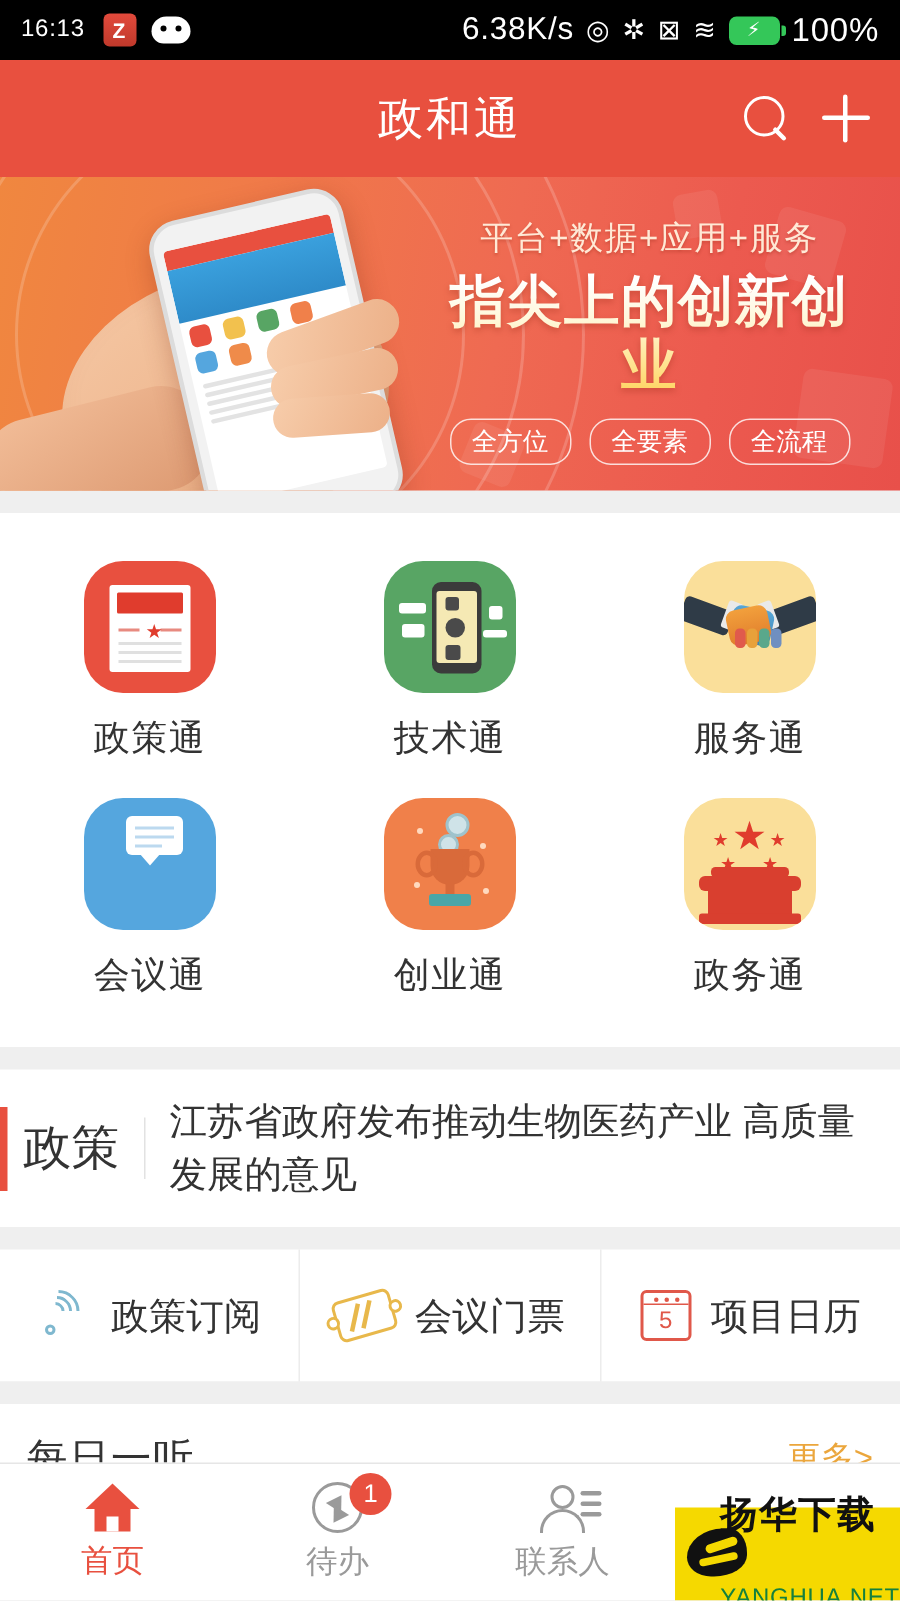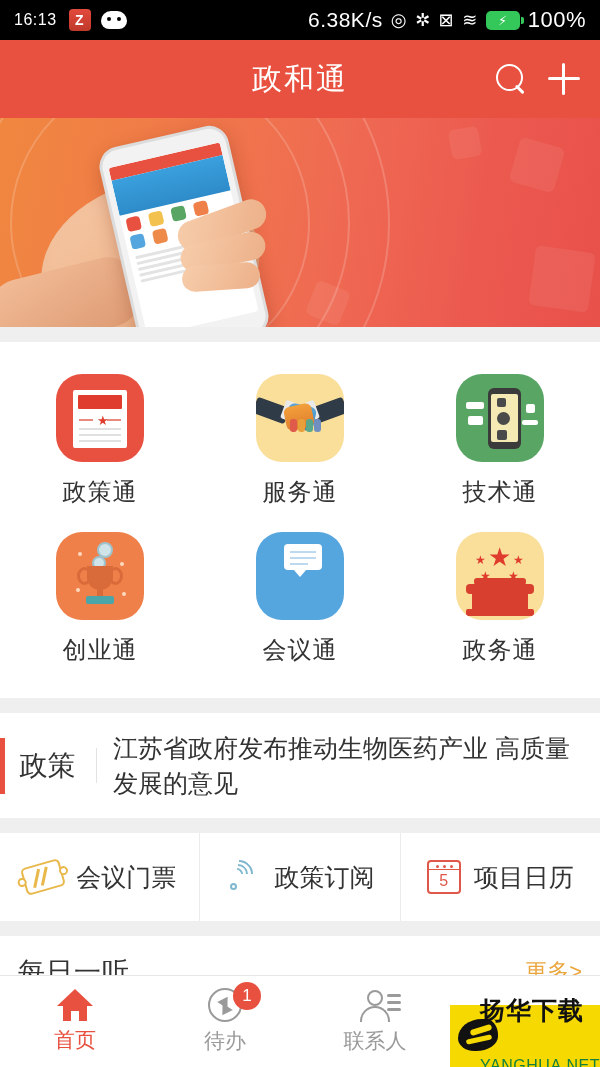--- a/index.html
+++ b/index.html
@@ -237,21 +237,21 @@
          background:#d93f2f; border-radius:4px; }
   .gate-roof2{ position:absolute; left:18px; bottom:35px; width:52px; height:7px;
          background:#d93f2f; border-radius:3px; }
   .gate-base{ position:absolute; left:10px; bottom:4px; width:68px; height:7px;
          background:#d93f2f; border-radius:2px; }
 
   
   .news{ background:#fff; display:flex; align-items:center; padding:18px 0; }
   .news-bar{ width:5px; height:56px; background:#e8503f; }
   .news-tag{
-    width:92px; text-align:center; font-size:28px; color:#333; line-height:1.28;
+    width:92px; text-align:center; font-size:32px; color:#333; line-height:1.28;
     border-right:1px solid #e2e2e2; margin-right:16px; padding-right:6px;
   }
   .news-text{ flex:1; font-size:25px; color:#333; line-height:1.38; padding-right:16px; }
 
   
   .shortcuts{ background:#fff; display:flex; height:88px; }
   .sc{ flex:1; display:flex; align-items:center; justify-content:center; gap:13px;
        border-right:1px solid #ececec; }
   .sc:last-child{ border-right:none; }
   .sc-label{ font-size:25px; color:#333; }
@@ -394,93 +394,87 @@
         <div class="ph-line"></div>
         <div class="ph-line short"></div>
         <div class="ph-line"></div>
       </div>
     </div>
   </div>
   <div class="finger f1"></div>
   <div class="finger f2"></div>
   <div class="finger f3"></div>
 
+  <div class="banner-copy">
+    <div class="bn-sub">平台+数据+应用+服务</div>
+    <div class="bn-main">指尖上的创新创业</div>
+    <div class="bn-pills">
+      <span class="bn-pill">全方位</span>
+      <span class="bn-pill">全要素</span>
+      <span class="bn-pill">全流程</span>
+    </div>
+  </div>
 </div>
 
 <div class="gap"></div>
 
 <div class="grid">
   <div class="grid-row">
 
     <div class="grid-cell">
       <div class="tile t-policy">
         <span class="doc">
           <span class="doc-hd"></span>
           <span class="doc-dash dd1"></span>
           <span class="doc-dash dd2"></span>
           <span class="doc-star">★</span>
           <span class="doc-line dl1"></span>
           <span class="doc-line dl2"></span>
           <span class="doc-line dl3"></span>
         </span>
       </div>
       <div class="tile-label">政策通</div>
-    </div>
-
-    <div class="grid-cell">
-      <div class="tile t-service">
-        <span class="hs-arm hs-l"></span>
-        <span class="hs-arm hs-r"></span>
-        <span class="hs-cuff hc-l"></span>
-        <span class="hs-cuff hc-r"></span>
-        <span class="hs-hand hh-l"></span>
-        <span class="hs-hand hh-r"></span>
-        <span class="hs-fing hf1"></span>
-        <span class="hs-fing hf2"></span>
-        <span class="hs-fing hf3"></span>
-        <span class="hs-fing hf4"></span>
-      </div>
-      <div class="tile-label">服务通</div>
     </div>
 
     <div class="grid-cell">
       <div class="tile t-tech">
         <span class="t-chip tc1"></span>
         <span class="t-chip tc2"></span>
         <span class="t-chip tc3"></span>
         <span class="t-chip tc4"></span>
         <span class="tp">
           <span class="tp-scr">
             <span class="tp-sq tq1"></span>
             <span class="tp-sq tq2"></span>
             <span class="tp-sq tq3"></span>
           </span>
         </span>
       </div>
       <div class="tile-label">技术通</div>
     </div>
 
+    <div class="grid-cell">
+      <div class="tile t-service">
+        <span class="hs-arm hs-l"></span>
+        <span class="hs-arm hs-r"></span>
+        <span class="hs-cuff hc-l"></span>
+        <span class="hs-cuff hc-r"></span>
+        <span class="hs-hand hh-l"></span>
+        <span class="hs-hand hh-r"></span>
+        <span class="hs-fing hf1"></span>
+        <span class="hs-fing hf2"></span>
+        <span class="hs-fing hf3"></span>
+        <span class="hs-fing hf4"></span>
+      </div>
+      <div class="tile-label">服务通</div>
+    </div>
+
   </div>
 
   <div class="grid-row">
-
-    <div class="grid-cell">
-      <div class="tile t-startup">
-        <span class="spark sp1"></span>
-        <span class="spark sp2"></span>
-        <span class="spark sp3"></span>
-        <span class="spark sp4"></span>
-        <span class="coin cn1"></span>
-        <span class="coin cn2"></span>
-        <span class="tr-cup"></span>
-        <span class="tr-stem"></span>
-        <span class="tr-base"></span>
-      </div>
-      <div class="tile-label">创业通</div>
-    </div>
 
     <div class="grid-cell">
       <div class="tile t-meeting">
         <span class="mb">
           <span class="mb-ln ml1"></span>
           <span class="mb-ln ml2"></span>
           <span class="mb-ln ml3"></span>
         </span>
         <span class="person pl">
           <span class="p-head"></span>
@@ -488,20 +482,35 @@
         </span>
         <span class="person pr">
           <span class="p-head"></span>
           <span class="p-body"></span>
         </span>
       </div>
       <div class="tile-label">会议通</div>
     </div>
 
     <div class="grid-cell">
+      <div class="tile t-startup">
+        <span class="spark sp1"></span>
+        <span class="spark sp2"></span>
+        <span class="spark sp3"></span>
+        <span class="spark sp4"></span>
+        <span class="coin cn1"></span>
+        <span class="coin cn2"></span>
+        <span class="tr-cup"></span>
+        <span class="tr-stem"></span>
+        <span class="tr-base"></span>
+      </div>
+      <div class="tile-label">创业通</div>
+    </div>
+
+    <div class="grid-cell">
       <div class="tile t-gov">
         <span class="star-big">★</span>
         <span class="star-sm ss1">★</span>
         <span class="star-sm ss2">★</span>
         <span class="star-sm ss3">★</span>
         <span class="star-sm ss4">★</span>
         <span class="gate-roof2"></span>
         <span class="gate-roof"></span>
         <span class="gate"></span>
         <span class="gate-base"></span>
@@ -520,38 +529,38 @@
     <div>政策</div>
   </div>
   <div class="news-text">江苏省政府发布推动生物医药产业 高质量发展的意见</div>
 </div>
 
 <div class="gap"></div>
 
 <div class="shortcuts">
 
   <div class="sc">
+    <span class="ic-rss">
+      <i class="rs1"></i>
+        <i class="rs2"></i>
+        <i class="rs3"></i>
+      <span class="rs-dot"></span>
+    </span>
+    <span class="sc-label">政策订阅</span>
+  </div>
+
+  <div class="sc">
     <span class="ic-ticket">
       <span class="tk"></span>
       <span class="nk nk-l"></span>
       <span class="nk nk-r"></span>
       <span class="slash"></span>
       <span class="slash2"></span>
     </span>
     <span class="sc-label">会议门票</span>
-  </div>
-
-  <div class="sc">
-    <span class="ic-rss">
-      <i class="rs1"></i>
-        <i class="rs2"></i>
-        <i class="rs3"></i>
-      <span class="rs-dot"></span>
-    </span>
-    <span class="sc-label">政策订阅</span>
   </div>
 
   <div class="sc">
     <span class="ic-cal">
       <span class="top"></span>
       <span class="dot cd1"></span>
         <span class="dot cd2"></span>
         <span class="dot cd3"></span>
       <span class="num">5</span>
     </span>

